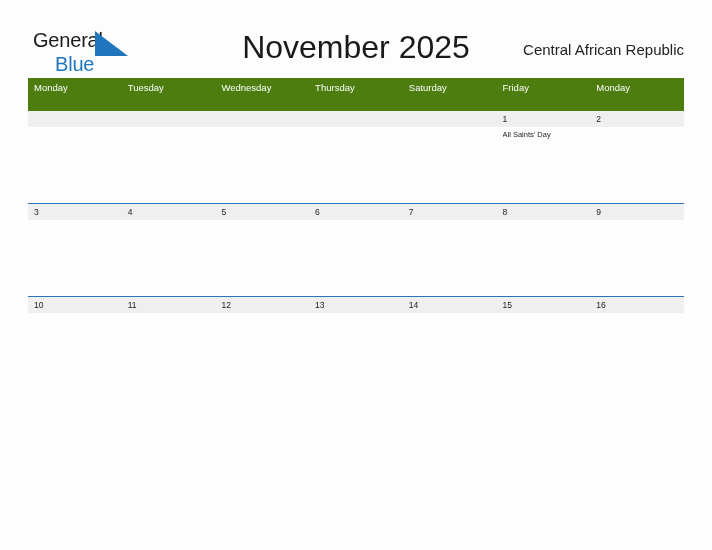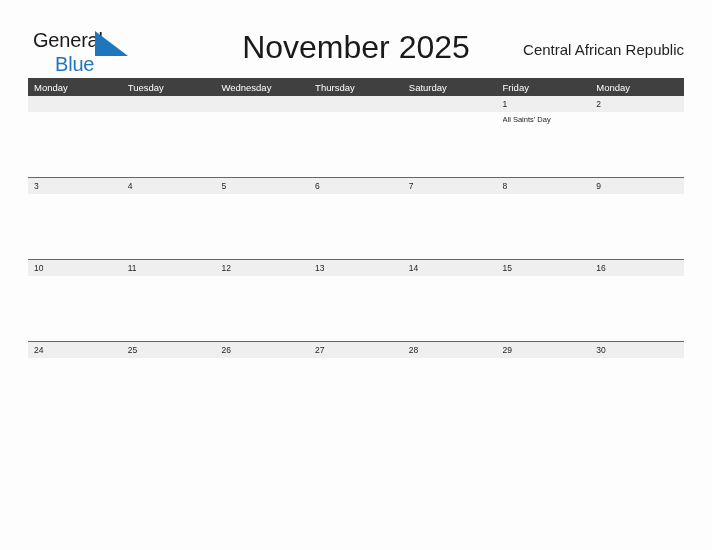--- a/index.html
+++ b/index.html
@@ -93,22 +93,22 @@
   .grid {
     position: absolute;
     left: 28px;
     top: 78px;
     width: 656px;
   }
 
   .weekday-row {
     display: flex;
     width: 656px;
-    height: 18px;
-    background: #404040;
+    height: 33px;
+    background: #4d7c0f;
   }
   .weekday-cell {
     width: 93.714px;
     height: 19px;
     box-sizing: border-box;
     padding-left: 6px;
     color: #ffffff;
     font-size: 9.5px;
     line-height: 19px;
     font-weight: 400;
@@ -137,21 +137,21 @@
     padding-left: 6px;
     font-size: 8.5px;
     line-height: 16px;
     color: #1d1d1d;
     white-space: nowrap;
     overflow: hidden;
   }
   .week-events {
     display: flex;
     width: 656px;
-    height: 65px;
+    height: 76px;
     background: #fdfdfe;
   }
   .event-cell {
     width: 93.714px;
     height: 65px;
     box-sizing: border-box;
     padding: 3px 4px 0 6px;
     overflow: hidden;
   }
   .event-item {
@@ -253,37 +253,17 @@
           <div class="week-events">
             <div class="event-cell"></div>
             <div class="event-cell"></div>
             <div class="event-cell"></div>
             <div class="event-cell"></div>
             <div class="event-cell"></div>
             <div class="event-cell"></div>
             <div class="event-cell"></div>
           </div>
         </div>
-        <div class="week">
-          <div class="week-dates">
-            <div class="date-cell">24</div>
-            <div class="date-cell">25</div>
-            <div class="date-cell">26</div>
-            <div class="date-cell">27</div>
-            <div class="date-cell">28</div>
-            <div class="date-cell">29</div>
-            <div class="date-cell">30</div>
-          </div>
-          <div class="week-events">
-            <div class="event-cell"></div>
-            <div class="event-cell"></div>
-            <div class="event-cell"></div>
-            <div class="event-cell"></div>
-            <div class="event-cell"></div>
-            <div class="event-cell"></div>
-            <div class="event-cell"></div>
-          </div>
-        </div>
       </div>
 
   </div>
 
 </div>
 
 </body></html>

